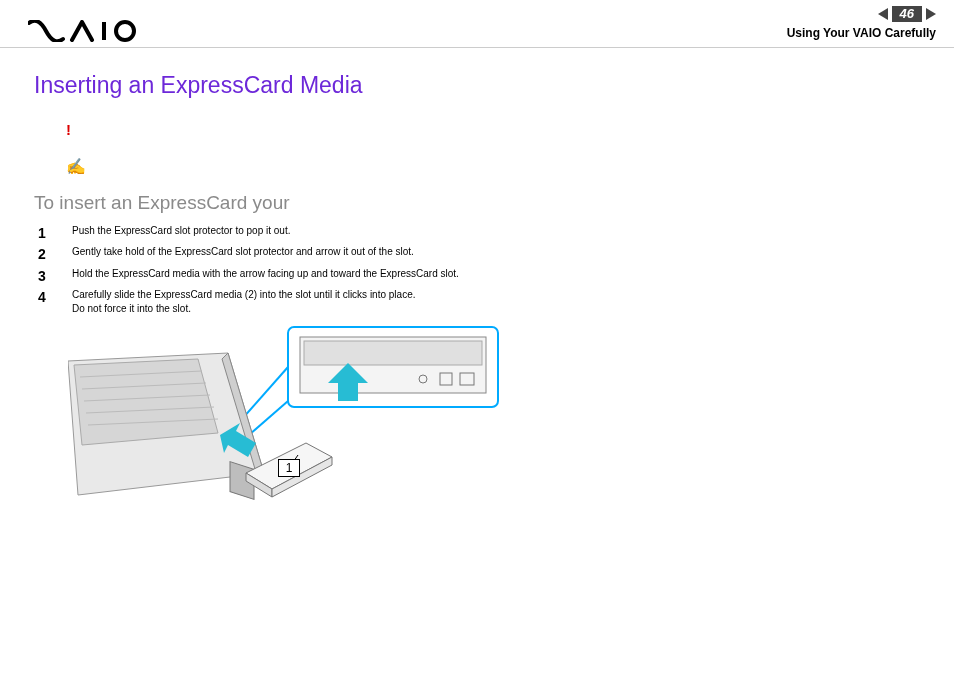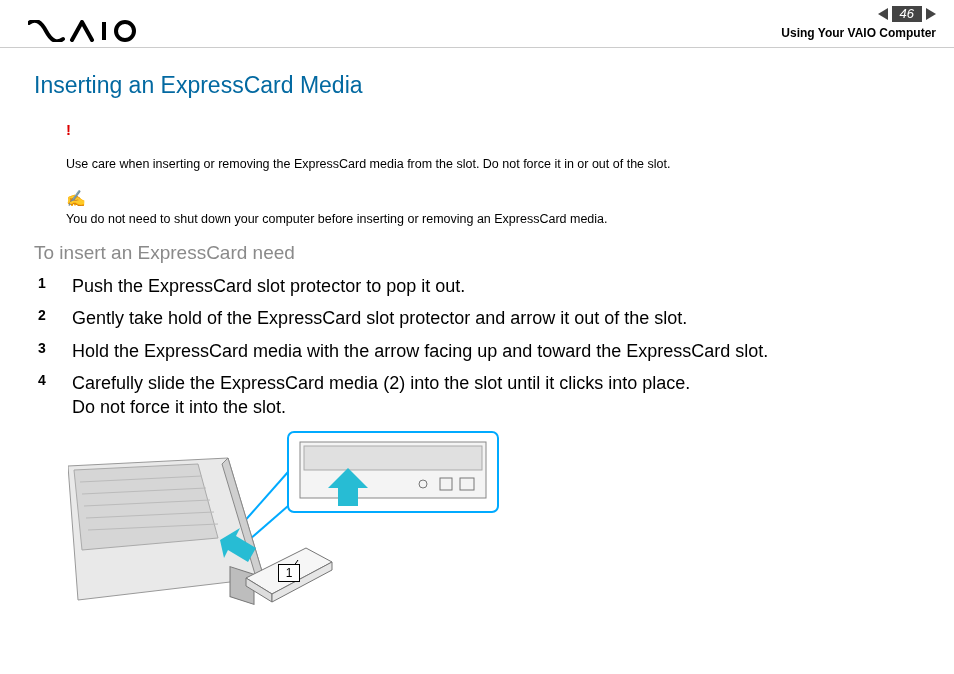--- a/index.html
+++ b/index.html
@@ -9,35 +9,35 @@
   
   .header { position: relative; height: 48px; border-bottom: 1px solid #ccc; }
   .logo { position: absolute; left: 28px; top: 20px; }
   .logo svg { display: block; }
 
   .header-right { position: absolute; right: 18px; top: 6px; text-align: right; }
   .pager { display: inline-flex; align-items: center; gap: 4px; }
   .pager .tri { width: 0; height: 0; display: inline-block; }
   .tri-left  { border-top: 6px solid transparent; border-bottom: 6px solid transparent; border-right: 10px solid #444; }
   .tri-right { border-top: 6px solid transparent; border-bottom: 6px solid transparent; border-left: 10px solid #444; }
-  .page-num { display: inline-block; background: #444; color: #fff; font-style: italic; font-weight: normal; font-size: 13px; padding: 1px 8px; line-height: 14px; }
+  .page-num { display: inline-block; background: #444; color: #fff; font-style: italic; font-weight: bold; font-size: 13px; padding: 1px 8px; line-height: 14px; }
   .breadcrumb { font-size: 12px; font-weight: bold; margin-top: 2px; }
 
   
   .content { padding: 24px 34px 0 34px; }
-  h1.page-title { color: #0369a1; font-weight: normal; font-size: 23px; margin-bottom: 20px; }
+  h1.page-title { color: #6d28d9; font-weight: normal; font-size: 23px; margin-bottom: 20px; }
 
   .note { margin-left: 32px; margin-bottom: 14px; font-size: 12.5px; line-height: 1.45; }
   .note .warn-icon { color: #d00; font-weight: bold; font-size: 15px; display: block; margin-bottom: 0px; }
   .note .pen-icon  { color: #21b6c6; font-size: 16px; display: block; margin-bottom: 0px; font-family: "Segoe UI Symbol","Apple Symbols",sans-serif; }
 
   h2.subhead { color: #8a8a8a; font-weight: normal; font-size: 19px; margin: 10px 0 10px 0; }
 
   ol.steps { list-style: none; counter-reset: step; margin-left: 2px; }
-  ol.steps li { counter-increment: step; font-size: 18px; margin-bottom: 8px; padding-left: 36px; position: relative; line-height: 1.35; }
+  ol.steps li { counter-increment: step; font-size: 10px; margin-bottom: 8px; padding-left: 36px; position: relative; line-height: 1.35; }
   ol.steps li::before { content: counter(step); position: absolute; left: 2px; top: 0; font-weight: bold; font-size: 14px; }
 
   
   .figure { margin-top: 4px; margin-left: 34px; position: relative; width: 440px; height: 200px; }
   .figure svg { display: block; }
 
   .callout-box { position: absolute; left: 210px; top: 136px; width: 22px; height: 18px; border: 1px solid #000; background: #fff; font-size: 12px; text-align: center; line-height: 16px; }
 </style>
 </head>
 <body>
@@ -53,42 +53,38 @@
         <rect x="74" y="2" width="4" height="18" fill="#000"></rect>
         <circle cx="97" cy="11" r="9" stroke="#000" stroke-width="4" fill="none"></circle>
       </svg>
     </div>
     <div class="header-right">
       <div class="pager">
         <span class="tri tri-left"></span>
         <span class="page-num">46</span>
         <span class="tri tri-right"></span>
       </div>
-      <div class="breadcrumb">Using Your VAIO Computer</div>
+      <div class="breadcrumb">Using Your VAIO Carefully</div>
     </div>
   </div>
 
   <div class="content">
 
     <h1 class="page-title">Inserting an ExpressCard Media</h1>
 
     <div class="note">
       <span class="warn-icon">!</span>
     </div>
 
-    <div class="note">
-      <span>Use care when inserting or removing the ExpressCard media from the slot. Do not force it in or out of the slot.</span>
-    </div>
 
     <div class="note">
       <span class="pen-icon">✍</span>
-      <span>You do not need to shut down your computer before inserting or removing an ExpressCard media.</span>
     </div>
 
-    <h2 class="subhead">To insert an ExpressCard need</h2>
+    <h2 class="subhead">To insert an ExpressCard your</h2>
 
     <ol class="steps">
       <li>Push the ExpressCard slot protector to pop it out.</li>
       <li>Gently take hold of the ExpressCard slot protector and arrow it out of the slot.</li>
       <li>Hold the ExpressCard media with the arrow facing up and toward the ExpressCard slot.</li>
       <li style="white-space:pre-line;">Carefully slide the ExpressCard media (2) into the slot until it clicks into place.
 Do not force it into the slot.</li>
     </ol>
 
     <div class="figure">

